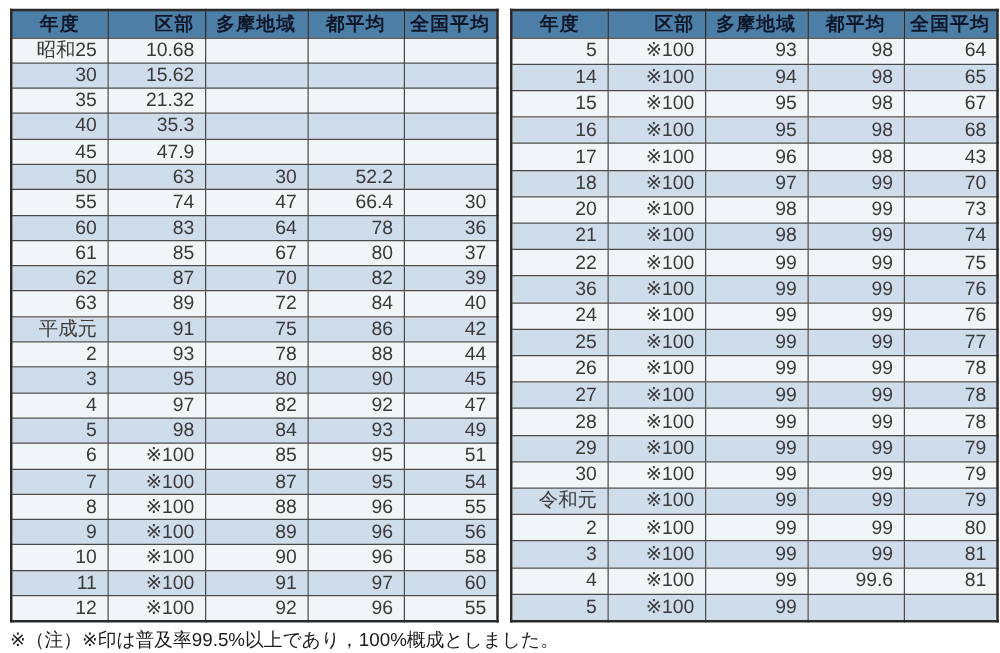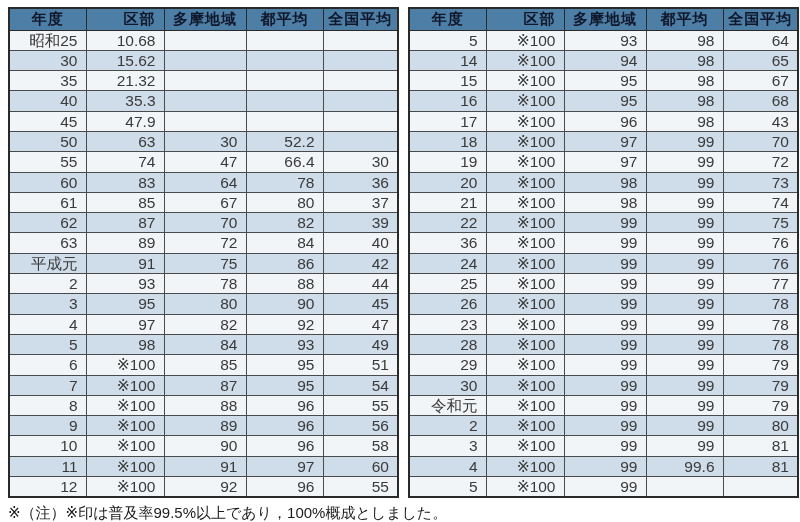--- a/index.html
+++ b/index.html
@@ -281,27 +281,20 @@
             <td>43</td>
           </tr>
           <tr>
             <td>18</td>
             <td>※100</td>
             <td>97</td>
             <td>99</td>
             <td>70</td>
           </tr>
           <tr>
-            <td>19</td>
-            <td>※100</td>
-            <td>97</td>
-            <td>99</td>
-            <td>72</td>
-          </tr>
-          <tr>
             <td>20</td>
             <td>※100</td>
             <td>98</td>
             <td>99</td>
             <td>73</td>
           </tr>
           <tr>
             <td>21</td>
             <td>※100</td>
             <td>98</td>
@@ -337,21 +330,21 @@
             <td>77</td>
           </tr>
           <tr>
             <td>26</td>
             <td>※100</td>
             <td>99</td>
             <td>99</td>
             <td>78</td>
           </tr>
           <tr>
-            <td>23</td>
+            <td>27</td>
             <td>※100</td>
             <td>99</td>
             <td>99</td>
             <td>78</td>
           </tr>
           <tr>
             <td>28</td>
             <td>※100</td>
             <td>99</td>
             <td>99</td>

